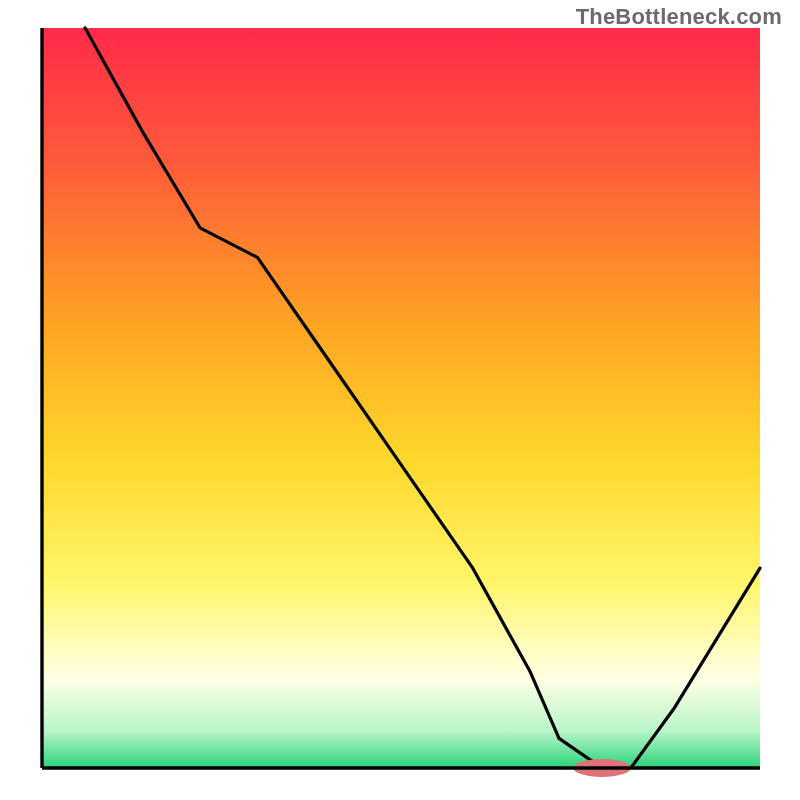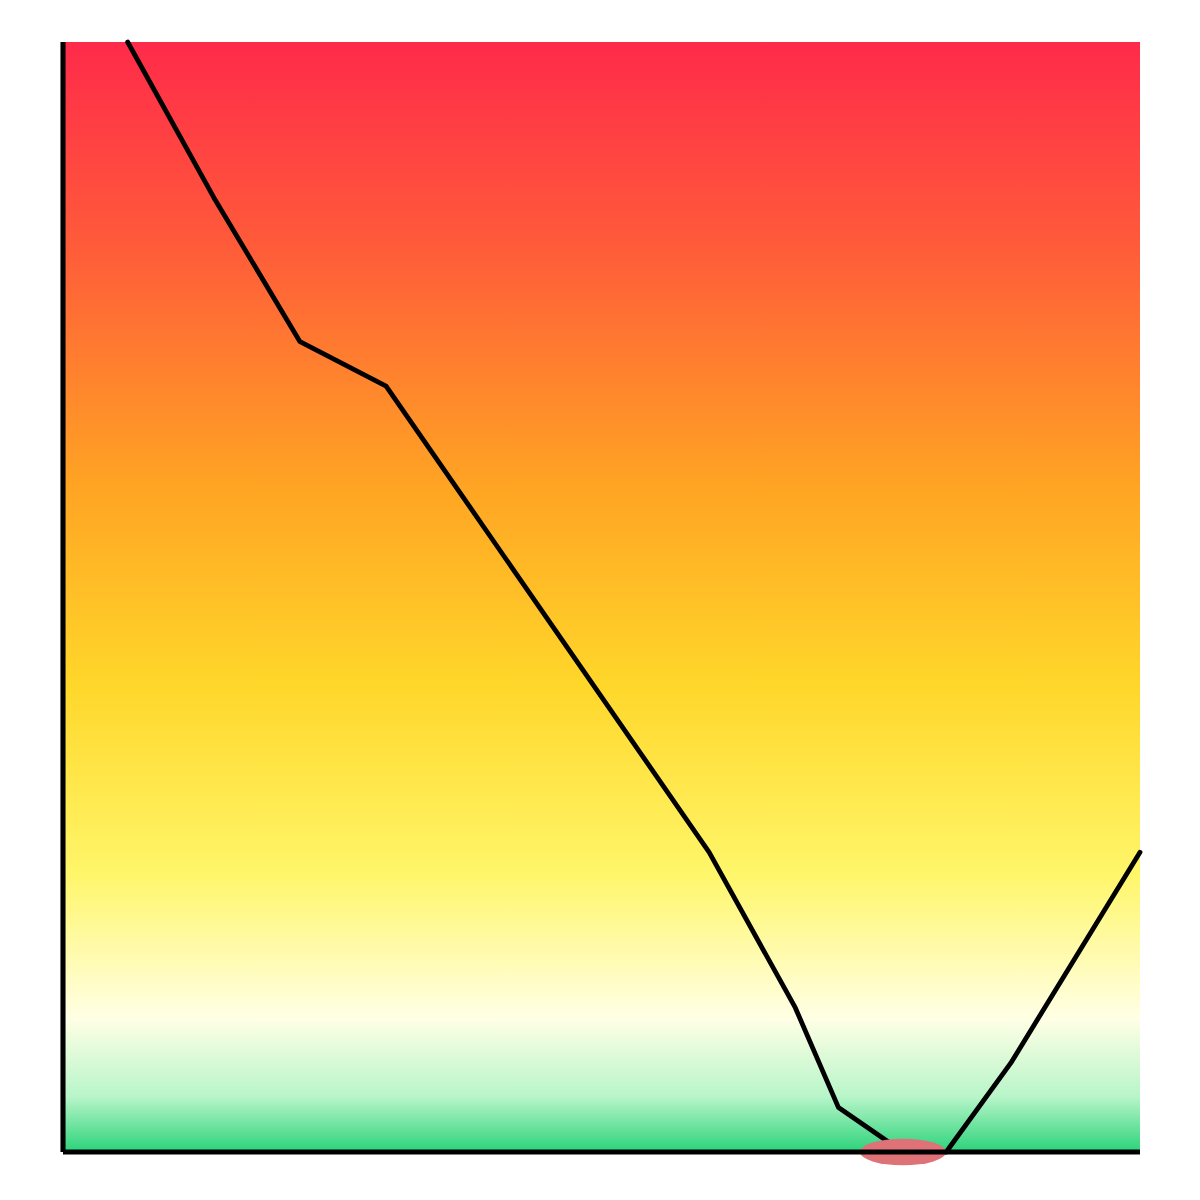--- a/index.html
+++ b/index.html
@@ -42,20 +42,21 @@
   .marker {
     fill: #de7277;
     stroke: none;
   }
 </style>
 </head>
 <body>
 
 <div class="canvas">
 
+  <div class="watermark">TheBottleneck.com</div>
 
   <svg viewBox="0 0 800 800">
     <defs>
       <linearGradient id="bg-grad" x1="0" y1="0" x2="0" y2="1">
         <stop offset="0%" stop-color="#ff2a4a"></stop>
         <stop offset="18%" stop-color="#ff5a3a"></stop>
         <stop offset="40%" stop-color="#ffa423"></stop>
         <stop offset="58%" stop-color="#ffd72a"></stop>
         <stop offset="75%" stop-color="#fff66a"></stop>
         <stop offset="88%" stop-color="#ffffe5"></stop>

